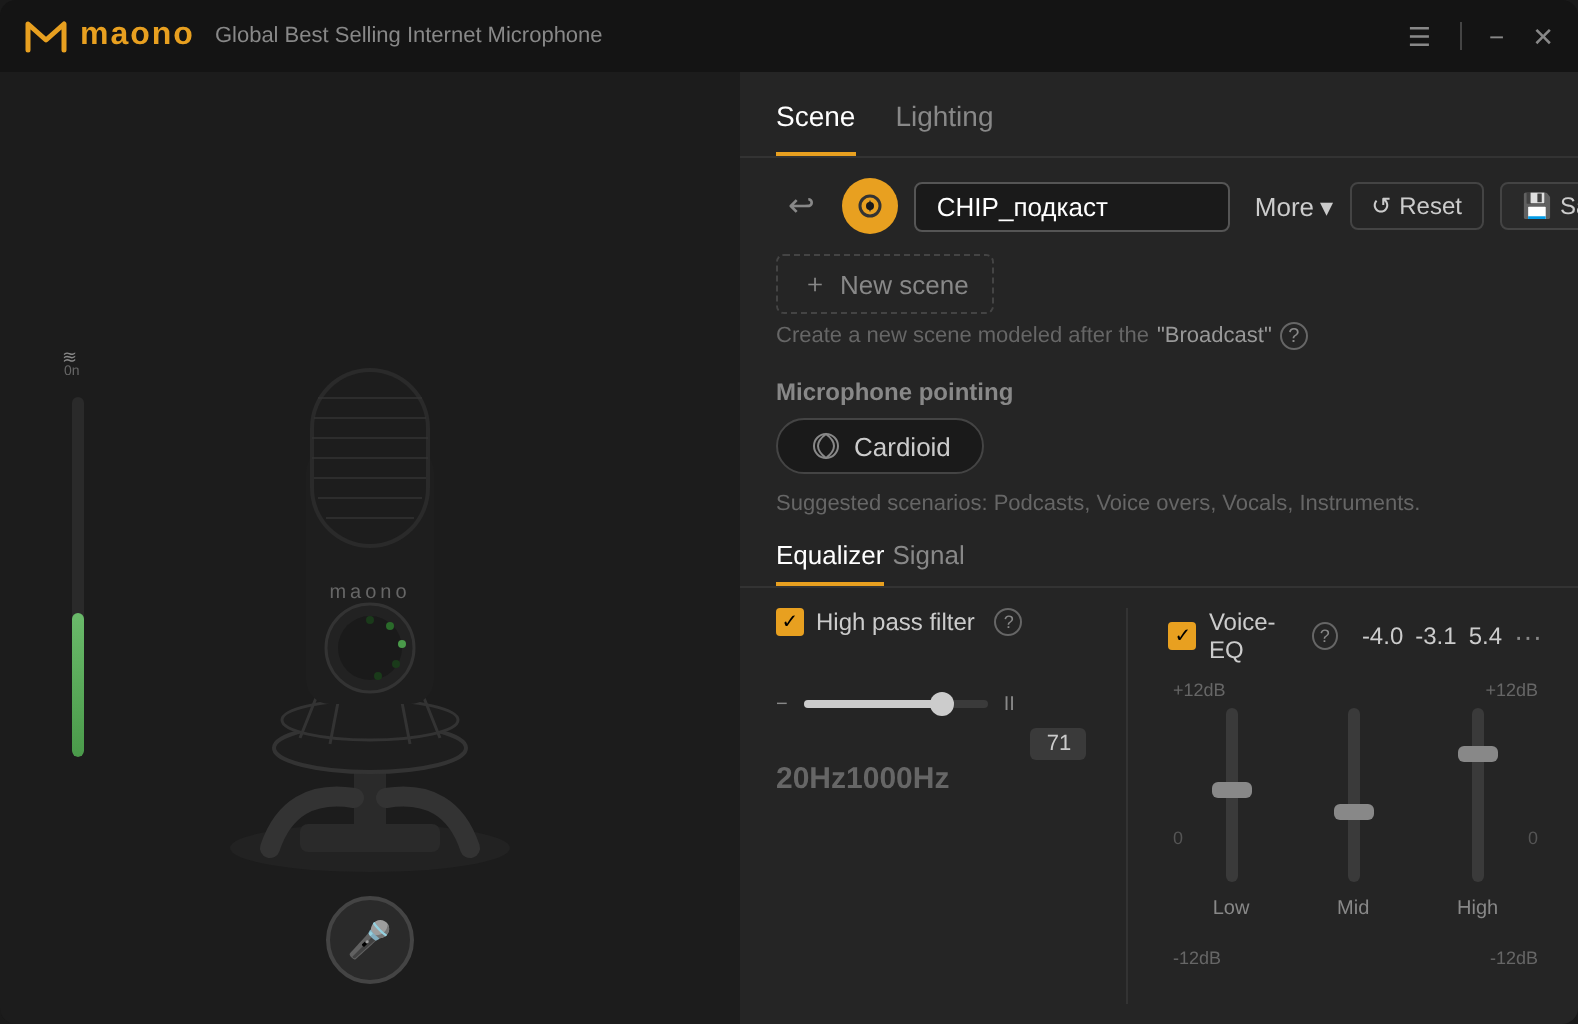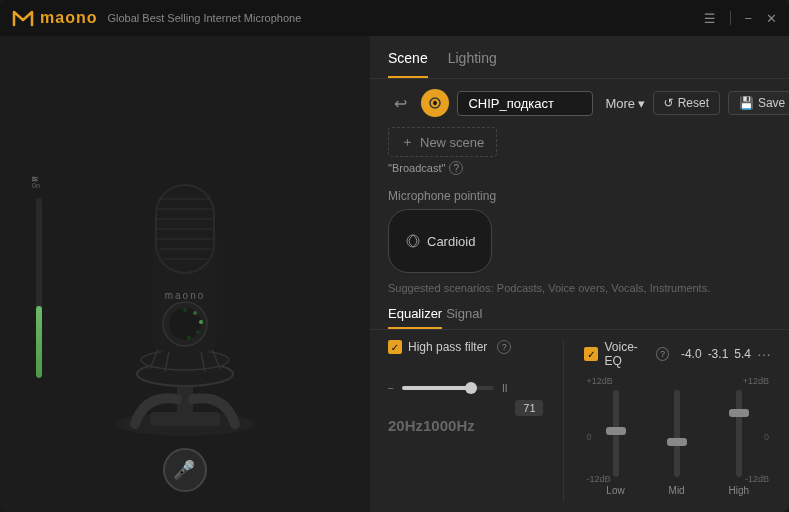--- a/index.html
+++ b/index.html
@@ -209,21 +209,21 @@
       justify-content: center;
       flex-shrink: 0;
     }
     .scene-name-input {
       background: #1a1a1a;
       border: 1px solid #555;
       border-radius: 4px;
       color: #fff;
       font-size: 13px;
       padding: 4px 10px;
-      width: 136px;
+      width: 158px;
       outline: none;
     }
     .more-btn {
       background: none;
       border: none;
       color: #ccc;
       font-size: 13px;
       cursor: pointer;
       display: flex;
       align-items: flex-start;
@@ -283,32 +283,32 @@
       justify-content: center;
       font-size: 10px;
       color: #888;
     }
 
     
     .section-label {
       font-size: 12px;
       color: #888;
       padding: 6px 18px 6px;
-      font-weight: 400;
+      font-weight: 700;
     }
     .polar-row {
       padding: 0 18px 6px;
     }
     .cardioid-btn {
       background: #1a1a1a;
       border: 1px solid #444;
       border-radius: 20px;
       color: #ccc;
       font-size: 13px;
-      padding: 23px 16px;
+      padding: 5px 16px;
       cursor: pointer;
       display: flex;
       align-items: center;
       gap: 6px;
     }
     .polar-icon {
       width: 16px;
       height: 16px;
     }
     .suggested-text {
@@ -593,20 +593,21 @@
           <span>Save</span>
         </button>
       </div>
 
       <div class="new-scene-area">
         <button class="new-scene-btn">
           <span>＋</span>
           <span>New scene</span>
         </button>
         <div class="create-hint">
+          <span>Create a new scene modeled after the</span>
           <span class="hint-highlight">"Broadcast"</span>
           <span class="hint-icon">?</span>
         </div>
       </div>
 
       <div class="section-label">Microphone pointing</div>
       <div class="polar-row">
         <button class="cardioid-btn">
           <svg class="polar-icon" viewBox="0 0 16 16">
             <circle cx="8" cy="8" r="6" stroke="#888" stroke-width="1" fill="none"></circle>

